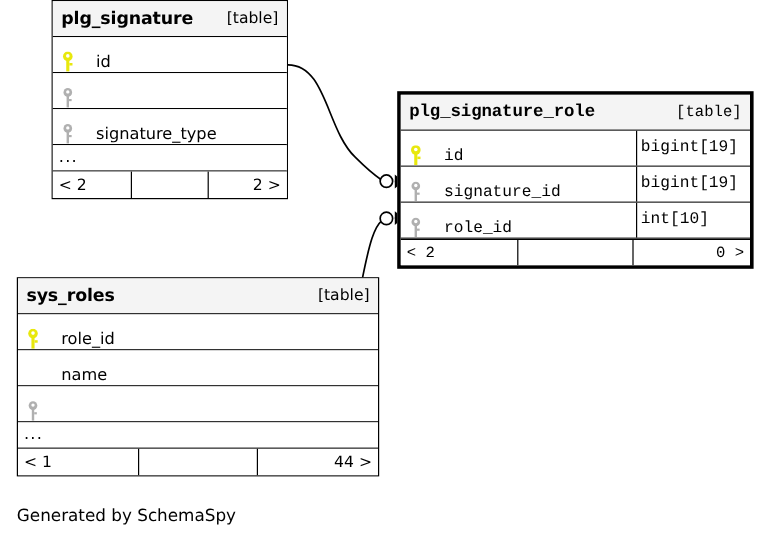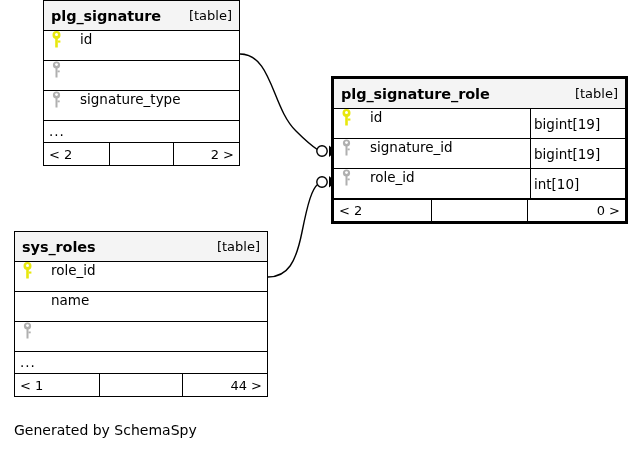--- a/index.html
+++ b/index.html
@@ -64,21 +64,21 @@
     align-items: stretch;
     border-bottom: 1px solid #000000;
     box-sizing: border-box;
     height: 30px;
     background: #ffffff;
   }
   .t-row:last-child { border-bottom: none; }
   .cell-name {
     flex: 1 1 auto;
     display: flex;
-    align-items: flex-start;
+    align-items: flex-end;
     padding-left: 7px;
     box-sizing: border-box;
     min-width: 0;
   }
   .cell-type {
     flex: 0 0 auto;
     display: flex;
     align-items: center;
     padding-left: 3px;
     border-left: 1px solid #000000;
@@ -212,21 +212,21 @@
 
     <div class="row-ellipsis">...</div>
 
     <div class="t-footer">
       <div class="f-cell f-left">&lt; 2</div>
       <div class="f-cell mid"></div>
       <div class="f-cell f-right">2 &gt;</div>
     </div>
   </div>
 
-  <div class="table-box focal" style="left:331px; top:76px; width:297px;">
+  <div class="table-box focal" style="left:331px; top:76px; width:297px;font-family:Liberation Mono, monospace;">
     <div class="t-header">
       <span class="t-name">plg_signature_role</span>
       <span class="t-tag">[table]</span>
     </div>
 
     <div class="t-row">
       <div class="cell-name">
         <span class="keyslot">
           <svg class="keyicon" width="11" height="17" viewBox="0 0 11 17">
             <circle cx="5.5" cy="4" r="4" fill="#e8e80d"></circle>
@@ -270,21 +270,21 @@
       <div class="cell-type" style="width:95px;">int[10]</div>
     </div>
 
     <div class="t-footer" style="border-top:1px solid #000000;">
       <div class="f-cell f-left">&lt; 2</div>
       <div class="f-cell mid"></div>
       <div class="f-cell f-right">0 &gt;</div>
     </div>
   </div>
 
-  <div class="table-box" style="left:14px; top:231px; width:254px;">
+  <div class="table-box" style="left:14px; top:231px; width:302px;">
     <div class="t-header">
       <span class="t-name">sys_roles</span>
       <span class="t-tag">[table]</span>
     </div>
 
     <div class="t-row">
       <div class="cell-name">
         <span class="keyslot">
           <svg class="keyicon" width="11" height="17" viewBox="0 0 11 17">
             <circle cx="5.5" cy="4" r="4" fill="#e8e80d"></circle>

